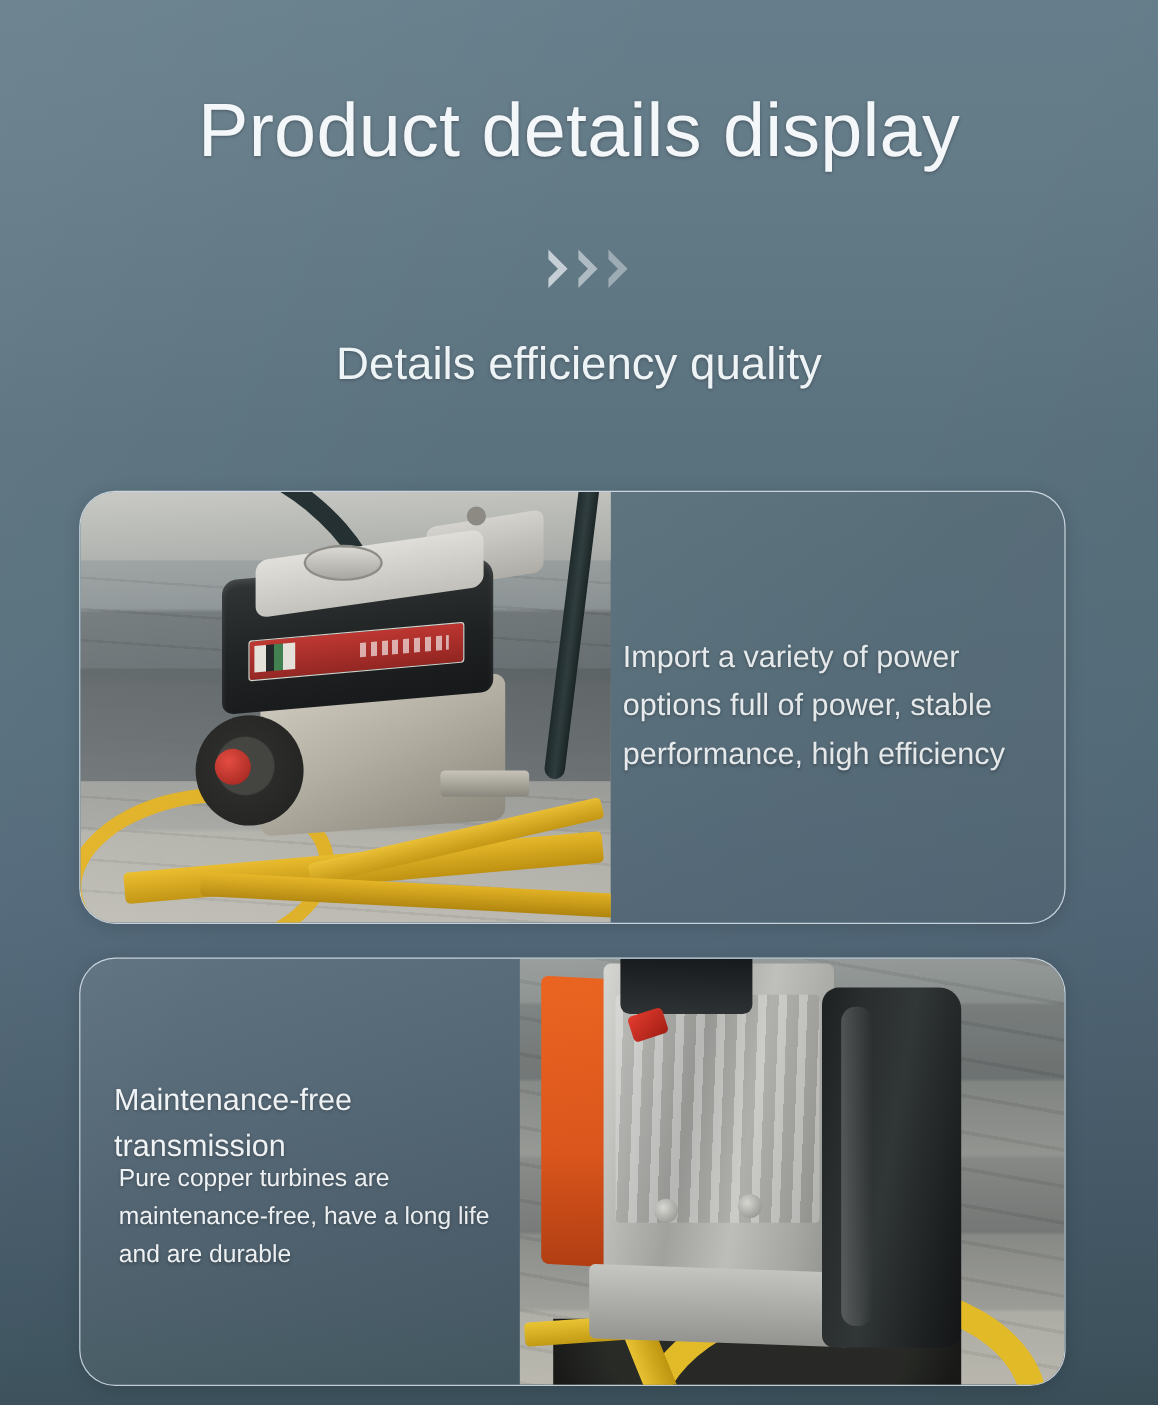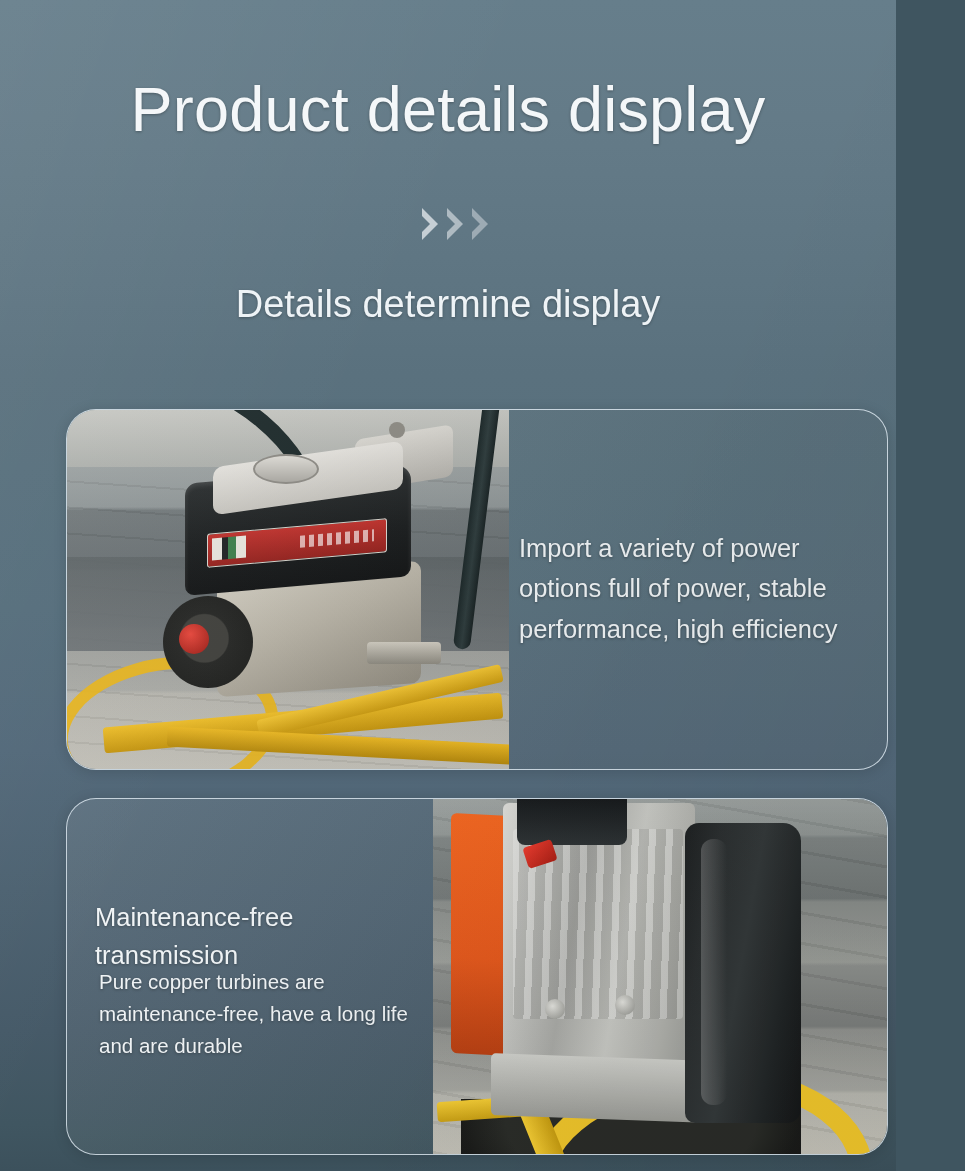--- a/index.html
+++ b/index.html
@@ -8,21 +8,21 @@
     padding: 0;
     background: #3f5560;
   }
   body {
     font-family: "Liberation Sans", sans-serif;
     -webkit-font-smoothing: antialiased;
   }
 
   .page {
     position: relative;
-    width: 896px;
+    width: 965px;
     height: 1171px;
     overflow: hidden;
     background:
       linear-gradient(180deg,
         #667e8b 0%,
         #647b88 10%,
         #5f7683 22%,
         #5a717e 32%,
         #58707d 40%,
         #566e7c 52%,
@@ -502,21 +502,21 @@
         <polygon points="2,2 18,18 2,34 2,26 10,18 2,10" fill="#c3ccd2" opacity="0.80"></polygon>
       </svg>
     </span>
     <span class="chev">
       <svg width="22" height="36" viewBox="0 0 22 36">
         <polygon points="2,2 18,18 2,34 2,26 10,18 2,10" fill="#b8c2c9" opacity="0.70"></polygon>
       </svg>
     </span>
   </div>
 
-  <div class="subtitle">Details determine display</div>
+  <div class="subtitle">Details efficiency quality</div>
 
   <div class="card" id="card-1">
 
     <div class="photo" id="photo-engine">
       <div class="p1-bg"></div>
       <div class="p1-floor-lines"></div>
       <div class="p1-wall"></div>
       <div class="p1-floor-dark"></div>
       <div class="p1-trowel-ring"></div>
       <div class="p1-frame-a"></div>

